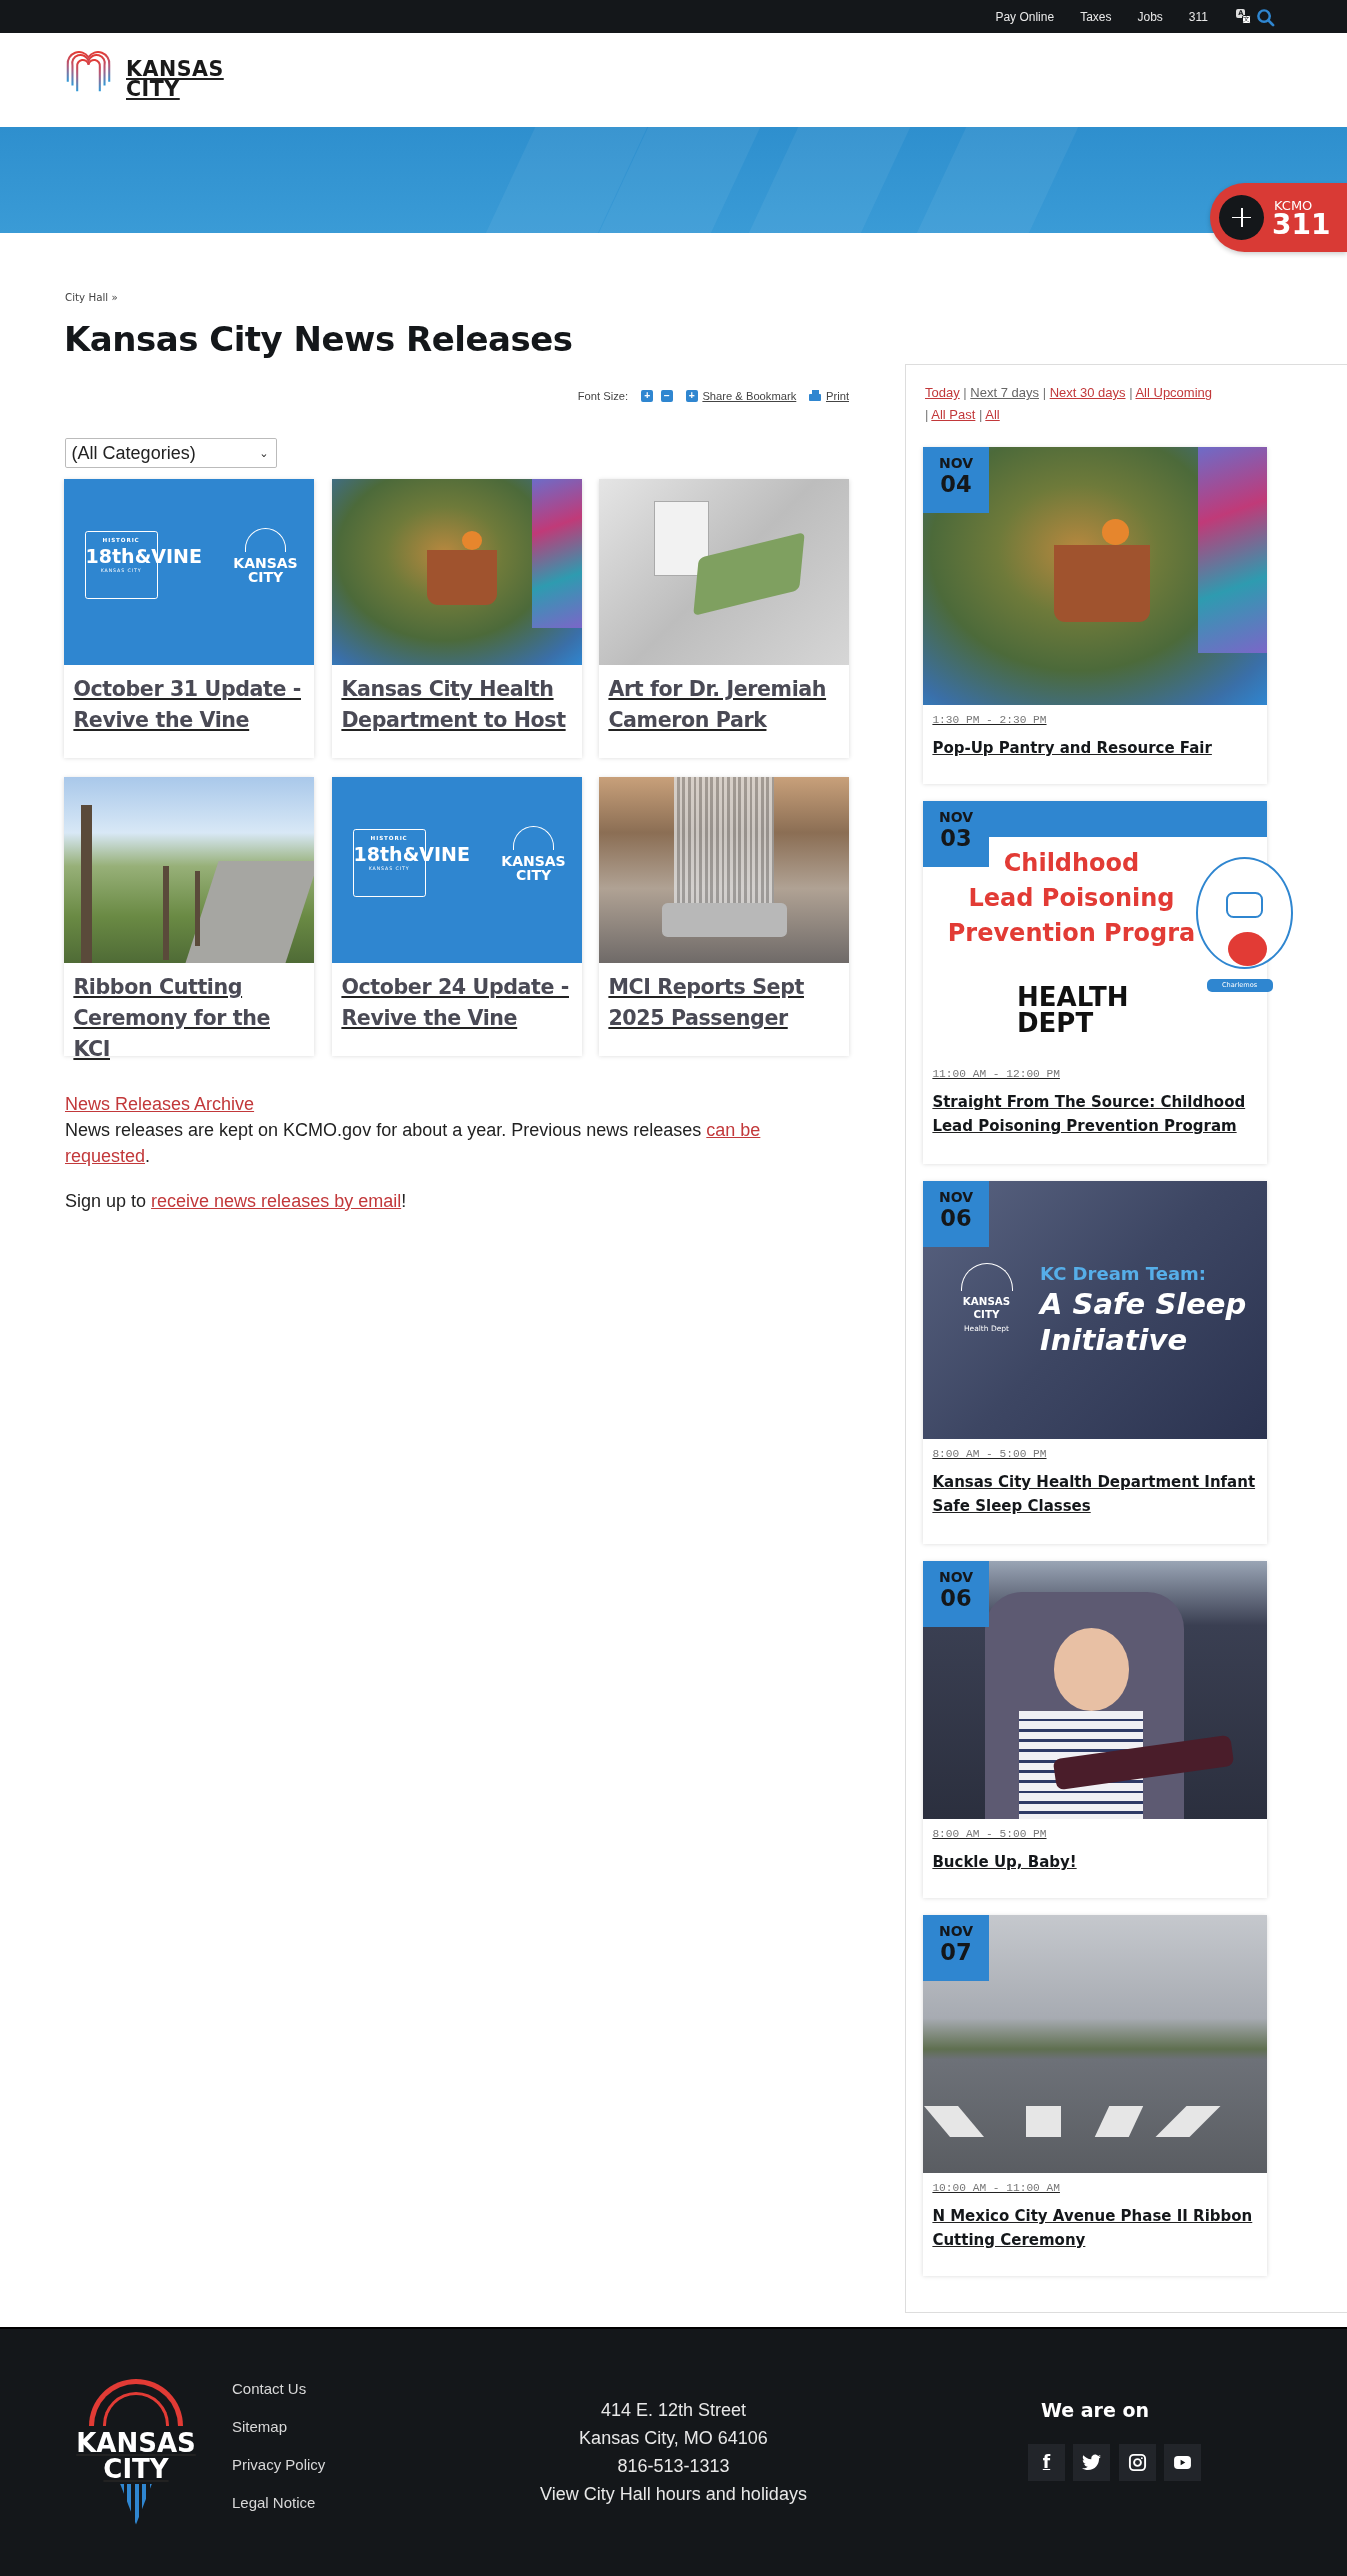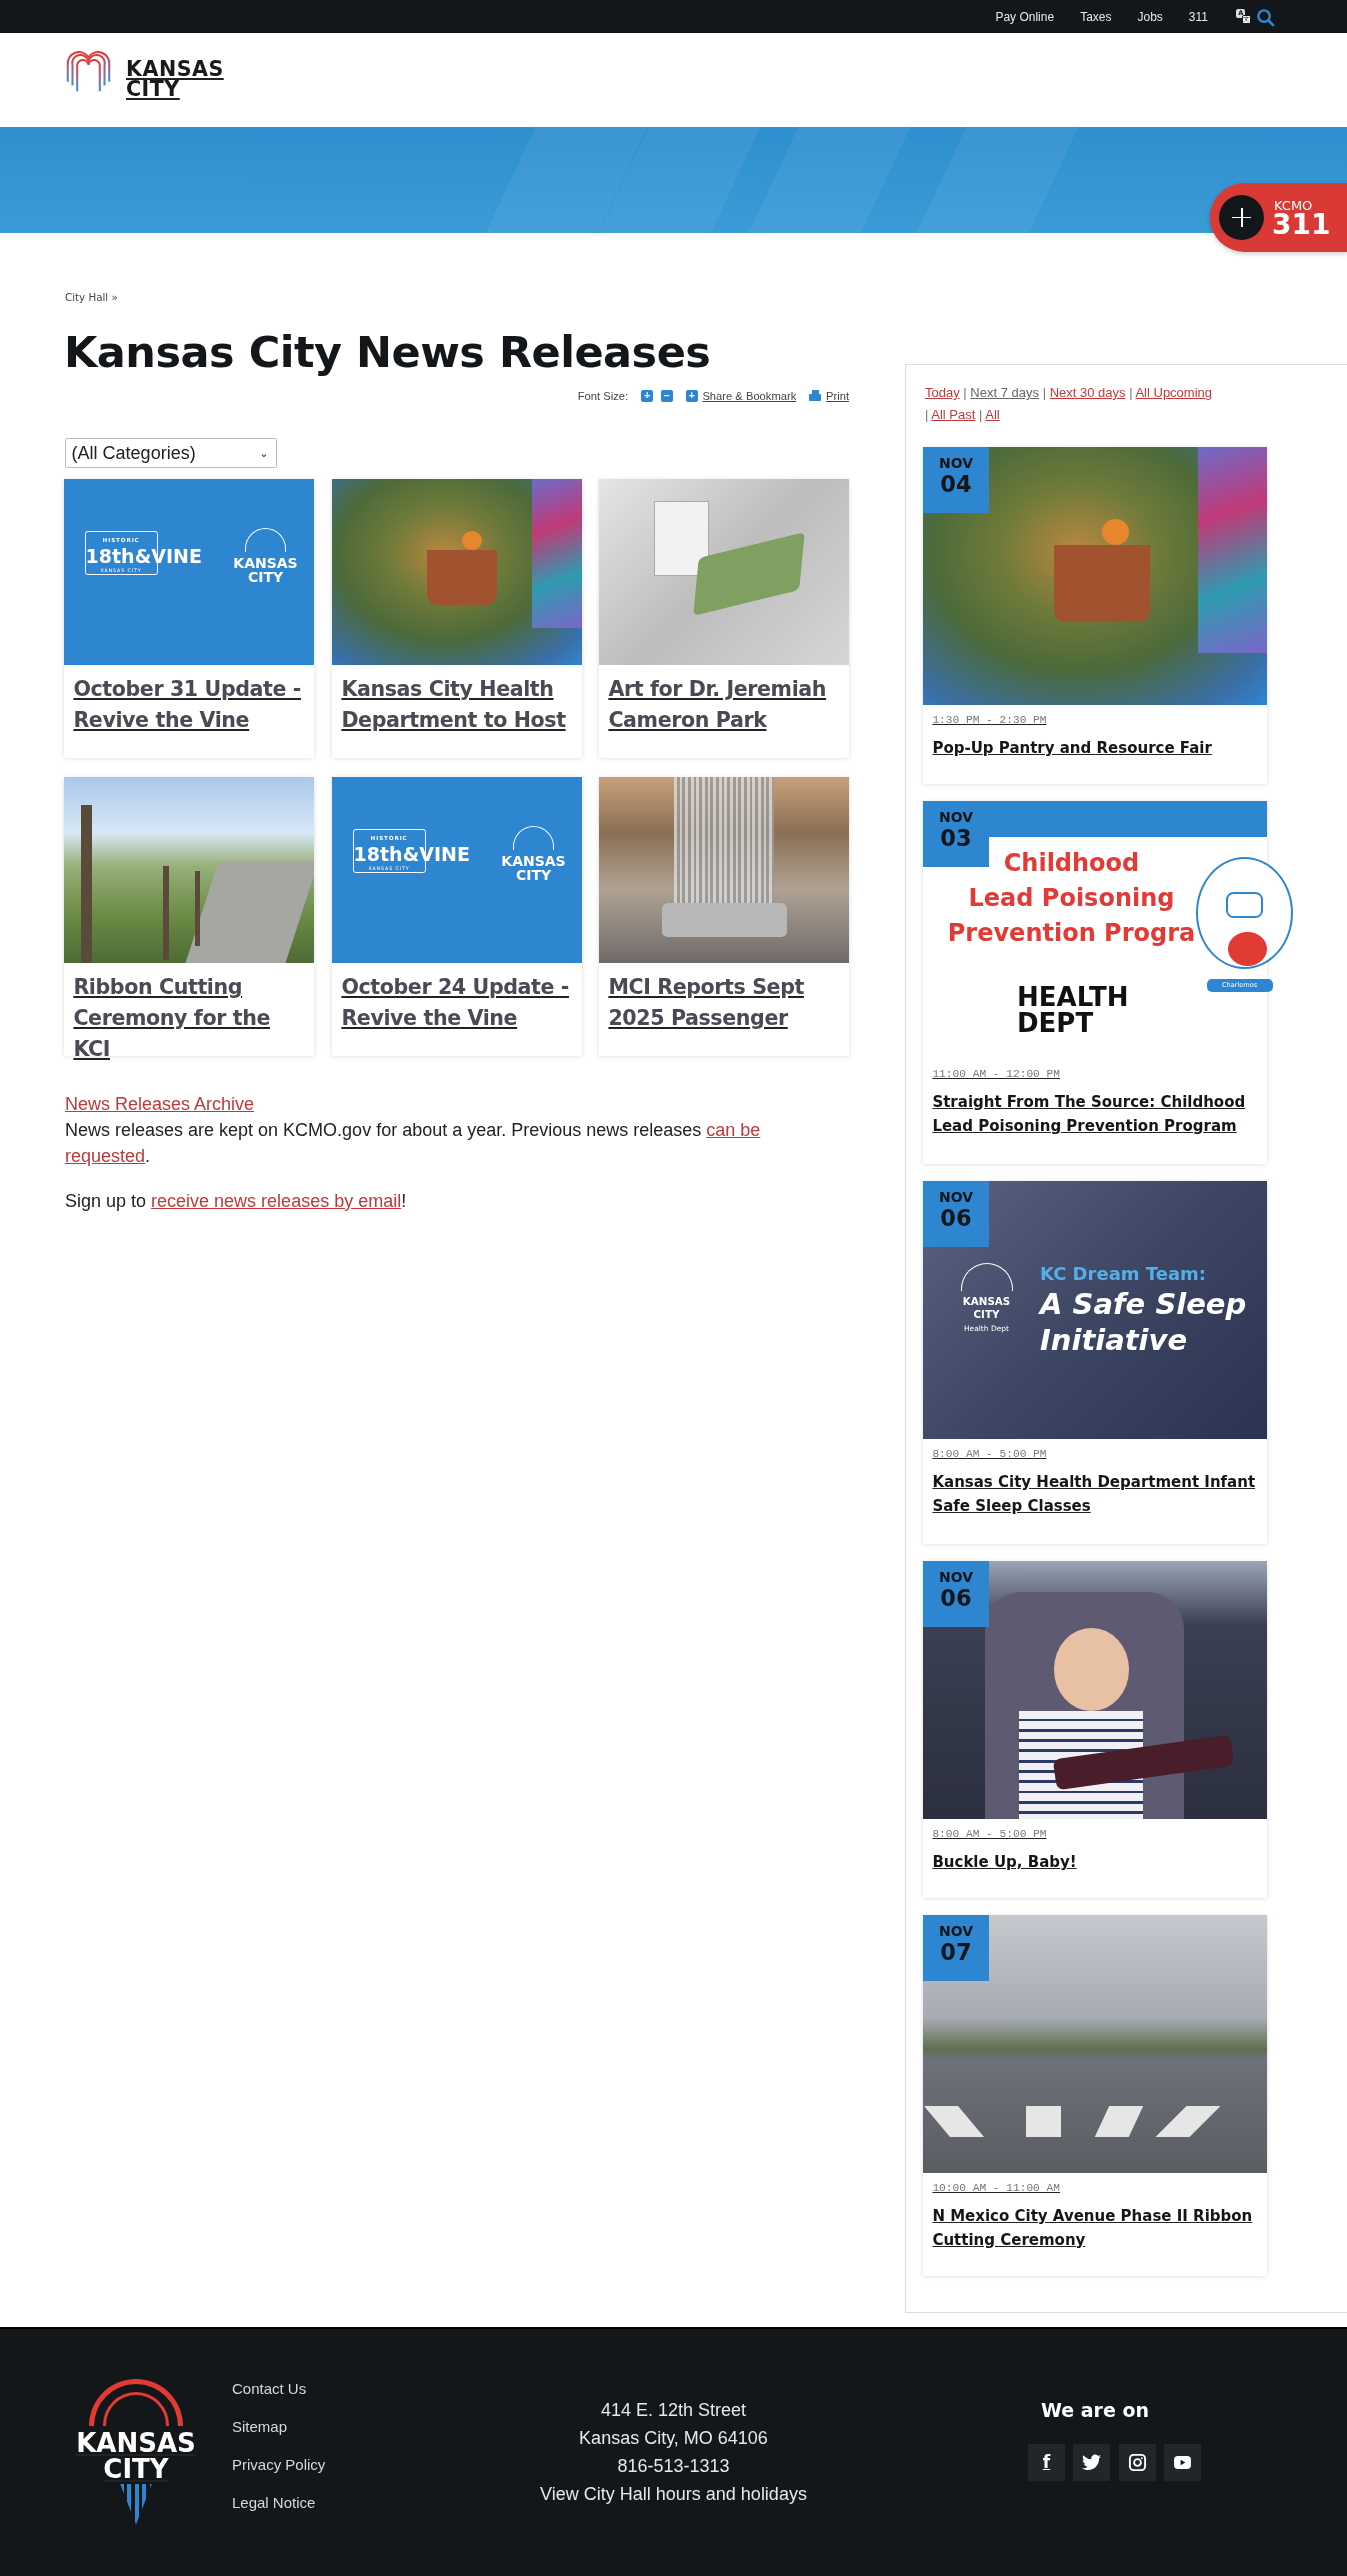--- a/index.html
+++ b/index.html
@@ -30,21 +30,21 @@
   .kcmo311 .plus::before, .kcmo311 .plus::after { content: ""; position: absolute; background: #fff; }
   .kcmo311 .plus::before { left: 13px; top: 21.5px; width: 19px; height: 1.9px; }
   .kcmo311 .plus::after { left: 21.5px; top: 13px; width: 1.9px; height: 19px; }
   .kcmo311 .t1 { position: absolute; left: 64px; top: 15px; color: #fff; font-weight: normal; font-size: 13px; font-family: "DejaVu Sans", sans-serif; }
   .kcmo311 .t2 { position: absolute; left: 62px; top: 27px; color: #fff; font-weight: bold; font-size: 28px; font-family: "DejaVu Sans", sans-serif; line-height: 30px; }
 
   
   .content { position: relative; height: 2094px; }
   .breadcrumb { position: absolute; left: 65px; top: 58px; font-size: 10.3px; color: #444; }
   .breadcrumb a { text-decoration: none; color: #444; }
-  .page-title { position: absolute; left: 64px; top: 86px; font-size: 43px; font-weight: bold; color: #14171a; font-family: "DejaVu Sans", sans-serif; letter-spacing: -0.5px; margin-top: 8px; }
+  .page-title { position: absolute; left: 64px; top: 86px; font-size: 34px; font-weight: bold; color: #14171a; font-family: "DejaVu Sans", sans-serif; letter-spacing: -0.5px; }
   .toolsrow { position: absolute; right: 499px; top: 157px; display: flex; align-items: center; font-size: 11.2px; color: #444; font-family: "Liberation Sans", sans-serif; }
   .toolsrow .sq { width: 12px; height: 12px; background: #2f86d0; border-radius: 1.9px; color: #fff; font-size: 10.3px; line-height: 12px; text-align: center; font-weight: bold; margin-left: 7.5px; }
   .toolsrow .lbl { margin-right: 5.6px; }
   .toolsrow .share { display: flex; align-items: center; margin-left: 13px; }
   .toolsrow .share a, .toolsrow .print a { text-decoration: underline; color: #444; margin-left: 4.7px; }
   .toolsrow .print { display: flex; align-items: center; margin-left: 13px; }
   .printicon { width: 12px; height: 11.2px; position: relative; }
   .printicon::before { content: ""; position: absolute; left: 2.8px; top: 0; width: 6.6px; height: 3.7px; background: #2f86d0; }
   .printicon::after { content: ""; position: absolute; left: 0; top: 3.7px; width: 12px; height: 6.6px; background: #2f86d0; border-radius: 0.9px; }
 
@@ -70,21 +70,21 @@
   .evt { position: absolute; left: 17px; width: 344px; background: #fff; box-shadow: 0 0.9px 4.7px rgba(0,0,0,0.15); }
   .evt .img { height: 258px; position: relative; overflow: hidden; }
   .evt .date { position: absolute; left: 0; top: 0; width: 66px; height: 66px; background: #2f86d0; color: #14171a; text-align: center; font-weight: bold; font-family: "DejaVu Sans", sans-serif; z-index: 2; }
   .evt .date .m { font-size: 14px; padding-top: 9.4px; line-height: 15px; }
   .evt .date .d { font-size: 22.5px; line-height: 26px; }
   .evt .time { padding: 9.4px 9.4px 0 9.4px; font-size: 11.2px; color: #777; font-family: Liberation Mono, monospace; }
   .evt .etitle { padding: 9.4px 9.4px 0 9.4px; font-size: 15px; font-weight: bold; color: #14171a; line-height: 24px; font-family: "DejaVu Sans", sans-serif; }
 
   
   .ph-vine { background: #2f86d0; }
-  .ph-vine .sign { position: absolute; left: 20.6px; top: 52px; width: 73px; height: 44px; border: 1.9px solid #fff; border-radius: 2.8px; color: #fff; text-align: center; }
+  .ph-vine .sign { position: absolute; left: 20.6px; top: 52px; width: 73px; height: 68px; border: 1.9px solid #fff; border-radius: 2.8px; color: #fff; text-align: center; }
   .ph-vine .sign .h { font-size: 5.6px; margin-top: 4.7px; letter-spacing: 0.9px; font-weight: bold; }
   .ph-vine .sign .n { font-size: 19px; font-weight: bold; line-height: 22.5px; margin-top: 2.8px; }
   .ph-vine .sign .k { font-size: 4.7px; letter-spacing: 0.9px; }
   .ph-vine .kc { position: absolute; left: 164px; top: 49px; width: 75px; color: #fff; text-align: center; font-weight: bold; font-size: 14px; line-height: 14px; }
   .ph-vine .kc .arc { width: 41px; height: 24px; margin: 0 auto 3.7px auto; border: 1.9px solid #fff; border-bottom: none; border-radius: 20.6px 20.6px 0 0; }
   .ph-food { background: radial-gradient(ellipse at 45% 40%, #b8883f 0%, #6e7a3a 30%, #4c6a3a 55%, #3a6fa8 85%, #2f86d0 100%); }
   .ph-food .bag { position: absolute; left: 38%; top: 38%; width: 28%; height: 30%; background: #a0532e; border-radius: 0 0 11.2px 11.2px; }
   .ph-food .orange { position: absolute; left: 52%; top: 28%; width: 8%; height: 10%; border-radius: 50%; background: #e6862d; }
   .ph-food .cloth { position: absolute; right: 0; top: 0; width: 20%; height: 80%; background: linear-gradient(160deg, #6d6cc8, #c03a78, #2e9bb0, #7b66c8); }
   .ph-park { background: linear-gradient(135deg, #e5e5e5, #bdbdbd 50%, #d6d6d6); }

